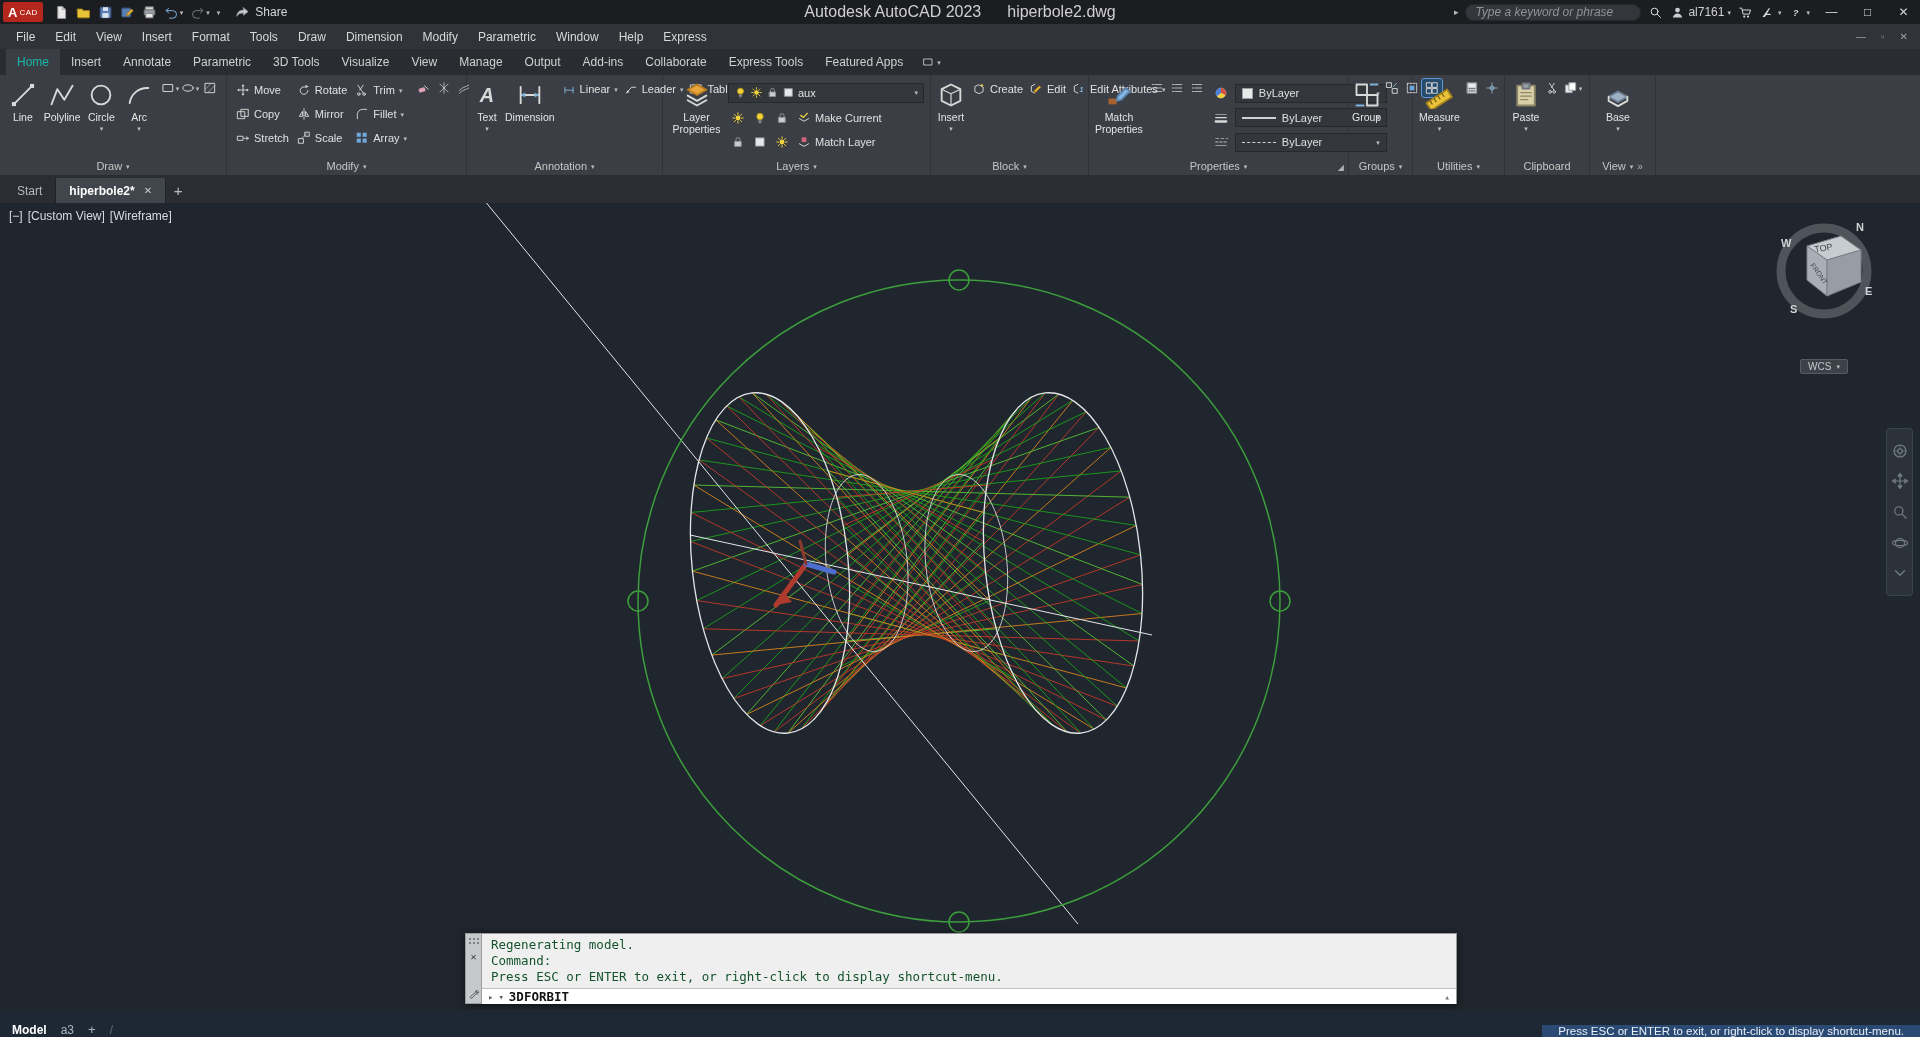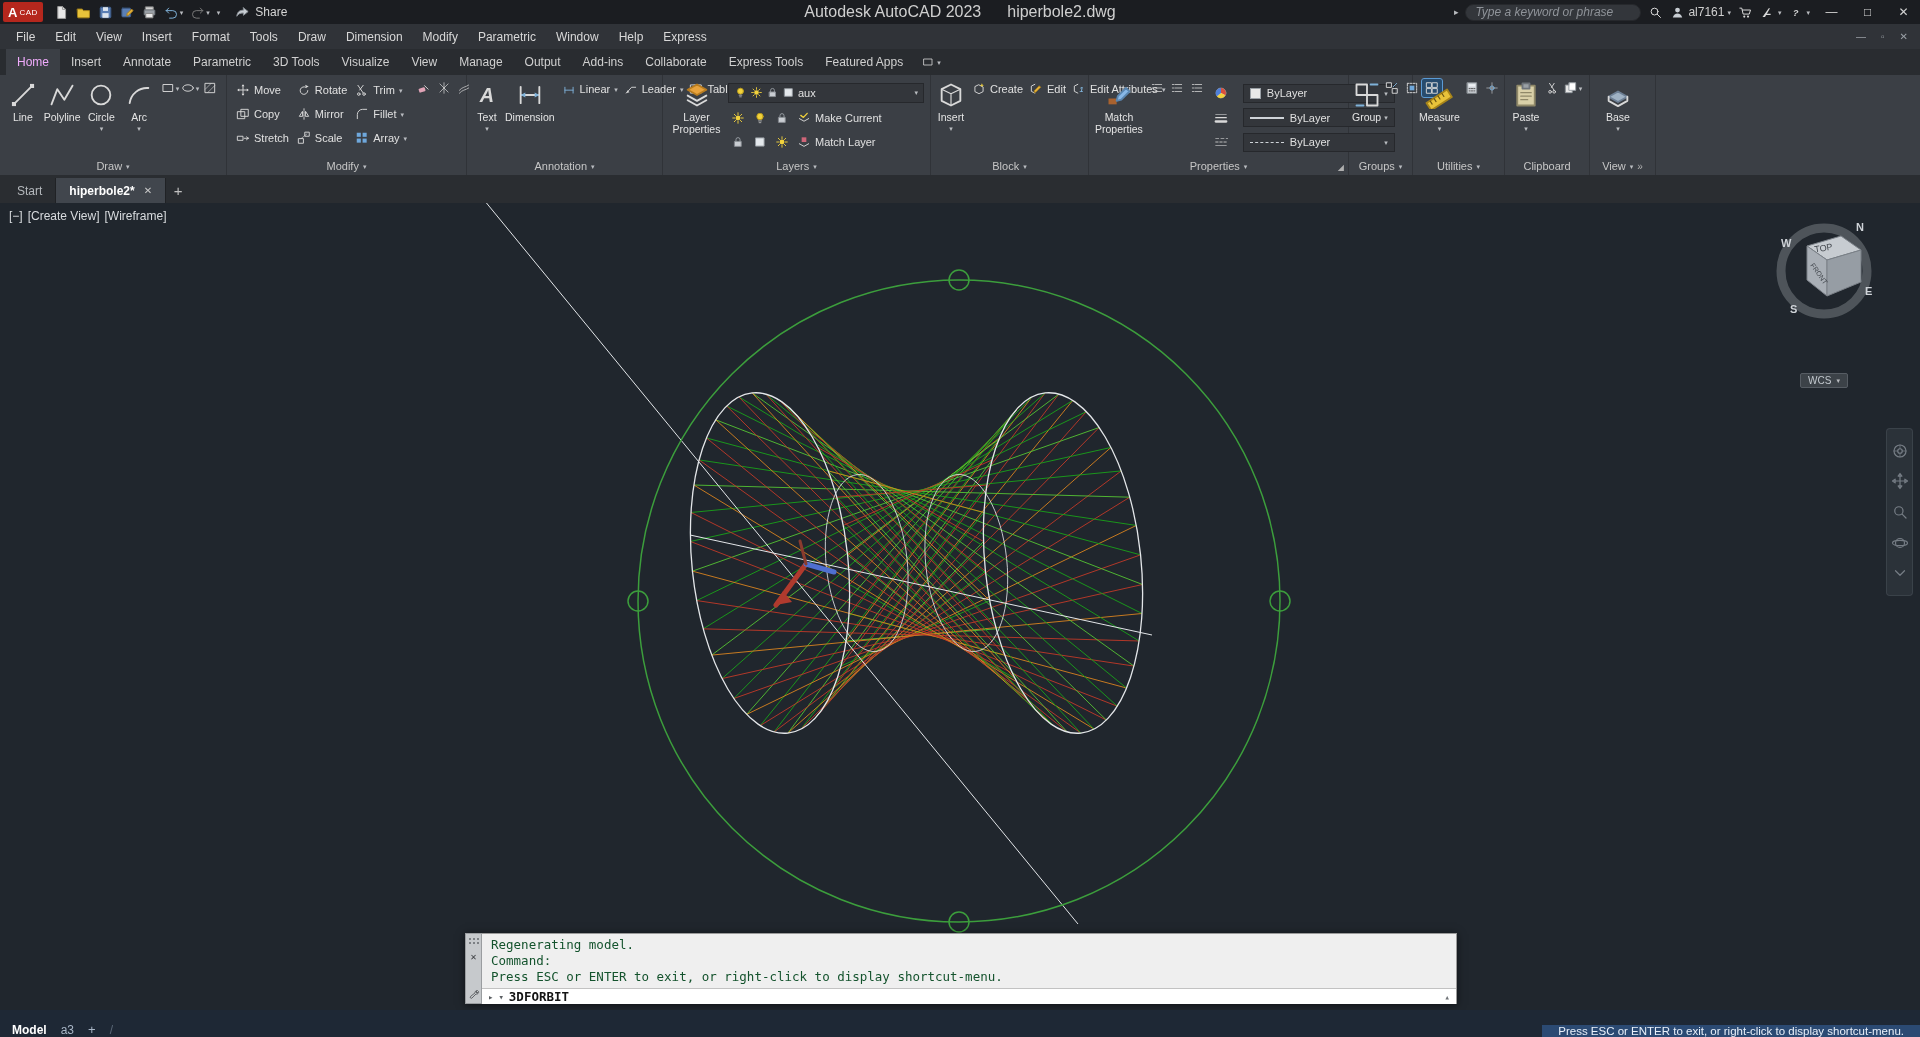--- a/index.html
+++ b/index.html
@@ -33,21 +33,21 @@
  color:#d4d4d4;font-size:12px}
 
 
 .menubar{height:25px;background:#303338;display:flex;align-items:center;padding-left:6px;flex:0 0 auto}
 .mitem{padding:0 10px;color:#d8d8d8;font-size:12px;height:100%;display:flex;align-items:center}
 .mwin{margin-left:auto;display:flex;gap:15px;padding-right:12px;color:#9aa0a6;font-size:10px}
 
 
 .rtabs{height:26px;background:#292c30;display:flex;align-items:stretch;padding-left:6px;flex:0 0 auto}
 .rtab{padding:0 11px;color:#d0d0d0;font-size:12px;display:flex;align-items:center}
-.rtab.active{background:#3b3f45;color:#f0abfc}
+.rtab.active{background:#3b3f45;color:#14b8a6}
 .rtoggle{display:flex;align-items:center;gap:3px;padding:0 8px;color:#b8b8b8}
 .rtoggle .ic{width:12px;height:12px}
 
 
 .ribbon{height:100px;background:#3b3f45;display:flex;align-items:stretch;flex:0 0 auto}
 .panel{display:flex;flex-direction:column;border-right:1px solid #303338;position:relative;flex:0 0 auto}
 .p-body{flex:1;display:flex;align-items:stretch;padding:3px 6px 0;gap:4px}
 .p-label{height:18px;display:flex;align-items:center;justify-content:center;gap:4px;
  color:#c6c6c6;font-size:11px}
 .bigbtn{width:50px;display:flex;flex-direction:column;align-items:center;padding-top:3px;gap:2px;
@@ -60,21 +60,21 @@
 .minicol{display:flex;flex-direction:row;justify-content:space-evenly;padding:1px 0}
 .ibtn{min-width:20px;height:18px;display:flex;align-items:center;justify-content:center;gap:1px;border-radius:2px}
 .ibtn .ic{width:14px;height:14px}
 .sel{background:#274b6d;outline:1px solid #5b9bd5}
 .lcol{display:flex;flex-direction:column;justify-content:space-evenly}
 .lfield{display:flex;align-items:center;gap:3px;background:#33363b;border:1px solid #26282c;height:20px;
  padding:0 5px;color:#e0e0e0;font-size:11px;width:196px}
 .lfield .ic{width:13px;height:13px}
 .lfield .dar{margin-left:auto}
 .lrow{display:flex;align-items:center;gap:2px}
-.prow{display:flex;align-items:center;gap:12px}
+.prow{display:flex;align-items:center;gap:4px}
 .psel{display:flex;align-items:center;gap:6px;background:#33363b;border:1px solid #26282c;height:19px;
  padding:0 6px;color:#e0e0e0;font-size:11px;width:152px}
 .psel .dar{margin-left:auto}
 .chipw{width:11px;height:11px;background:#e8e8e8;border:1px solid #9aa0a6}
 .lprev{width:34px;height:0;border-top:2px solid #cfd3d8}
 .lprev.dash{border-top:1px dashed #cfd3d8}
 .launch{position:absolute;right:4px;bottom:3px;font-size:8px;color:#b0b0b0}
 .chev2{font-size:10px;color:#b0b0b0}
 .rfill{flex:1;background:#3b3f45}
 
@@ -85,21 +85,21 @@
 .ftab.active{background:#41464d;color:#fff;font-weight:bold}
 .fx{font-size:10px;color:#c9c9c9;font-weight:normal}
 .fadd{width:24px;height:25px;color:#c0c0c0;display:flex;align-items:center;justify-content:center;font-size:15px}
 
 
 #canvas{flex:1;position:relative;overflow:hidden}
 #scene{position:absolute;inset:0;width:100%;height:100%}
 .vpctl{position:absolute;top:6px;left:9px;display:flex;gap:5px;color:#d8dbde;font-size:12px}
 .viewcube{position:absolute;top:6px;right:36px;width:120px;height:196px;display:flex;
  flex-direction:column;align-items:center}
-.wcschip{margin-top:46px;background:#3c4248;border:1px solid #565c63;border-radius:2px;color:#c2c8ce;
+.wcschip{margin-top:32px;background:#3c4248;border:1px solid #565c63;border-radius:2px;color:#c2c8ce;
  font-size:10px;padding:1px 7px;display:flex;align-items:center;gap:5px}
 .navbar{position:absolute;top:225px;right:7px;width:27px;height:168px;background:rgba(150,160,170,.10);
  border:1px solid rgba(150,160,170,.15);border-radius:4px;display:flex;flex-direction:column;
  align-items:center;justify-content:space-evenly}
 .nbtn{width:18px;height:18px}
 .nbtn .ic{width:18px;height:18px}
 .navbar svg *{stroke:#767d85 !important;fill:none !important}
 
 
 .cmdwin{position:absolute;left:465px;top:730px;width:992px;height:71px;display:flex;
@@ -1073,21 +1073,21 @@
         <circle cx="638" cy="398" r="10" fill="none" stroke="#3c9e3c" stroke-width="1.5"></circle>
         <circle cx="1280" cy="398" r="10" fill="none" stroke="#3c9e3c" stroke-width="1.5"></circle>
         <line x1="806" y1="361" x2="776" y2="402" stroke="#b03a2e" stroke-width="5" stroke-linecap="round"></line>
         <path d="M776 402l16-3-9-11z" fill="#b03a2e"></path>
         <line x1="806" y1="361" x2="834" y2="369" stroke="#4f6fd0" stroke-width="5" stroke-linecap="round"></line>
         <line x1="806" y1="361" x2="800" y2="338" stroke="#8a3b2e" stroke-width="3" stroke-linecap="round"></line>
       </svg>
 
     <div class="vpctl">
       <span>[−]</span>
-      <span>[Create View]</span>
+      <span>[Custom View]</span>
       <span>[Wireframe]</span>
     </div>
 
     <div class="viewcube">
       <svg id="viewcube-svg" width="112" height="118" viewBox="0 0 112 118">
           <circle cx="56" cy="62" r="43" fill="none" stroke="#878d93" stroke-width="9" opacity="0.45"></circle>
           <text x="13" y="38" font-size="11" font-weight="bold" fill="#cfd3d8" font-family="Liberation Sans,sans-serif">W</text>
           <text x="88" y="22" font-size="11" font-weight="bold" fill="#cfd3d8" font-family="Liberation Sans,sans-serif">N</text>
           <text x="97" y="86" font-size="11" font-weight="bold" fill="#cfd3d8" font-family="Liberation Sans,sans-serif">E</text>
           <text x="22" y="104" font-size="11" font-weight="bold" fill="#cfd3d8" font-family="Liberation Sans,sans-serif">S</text>

